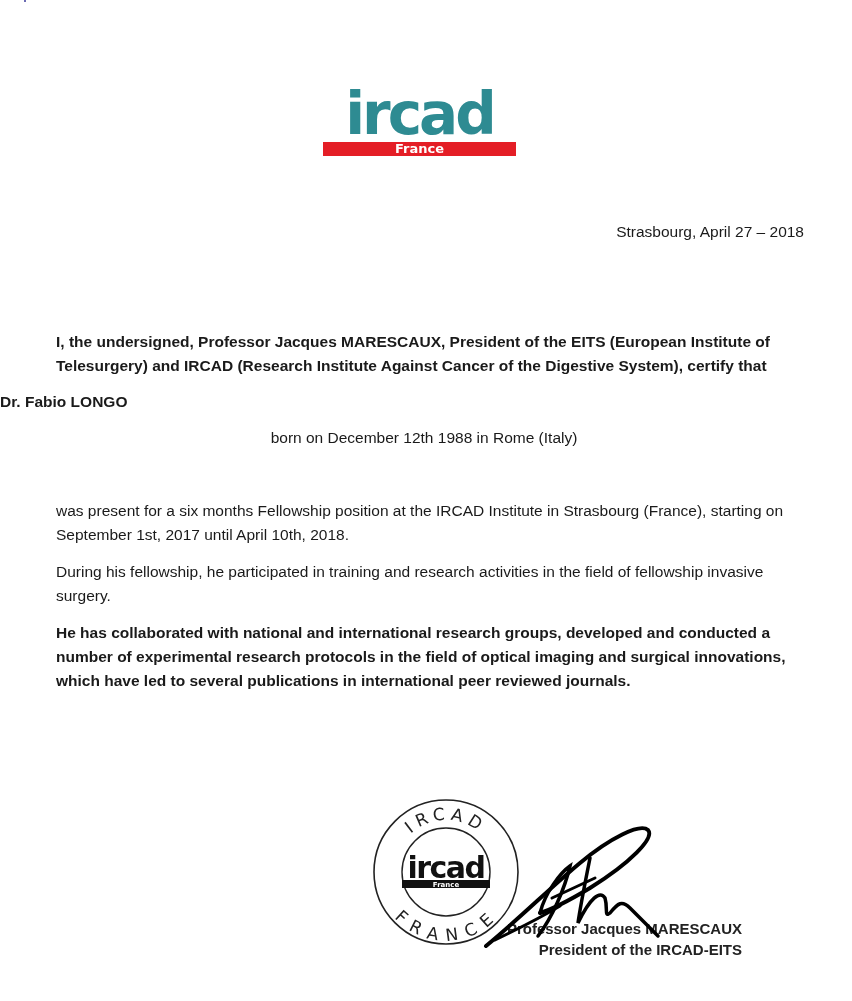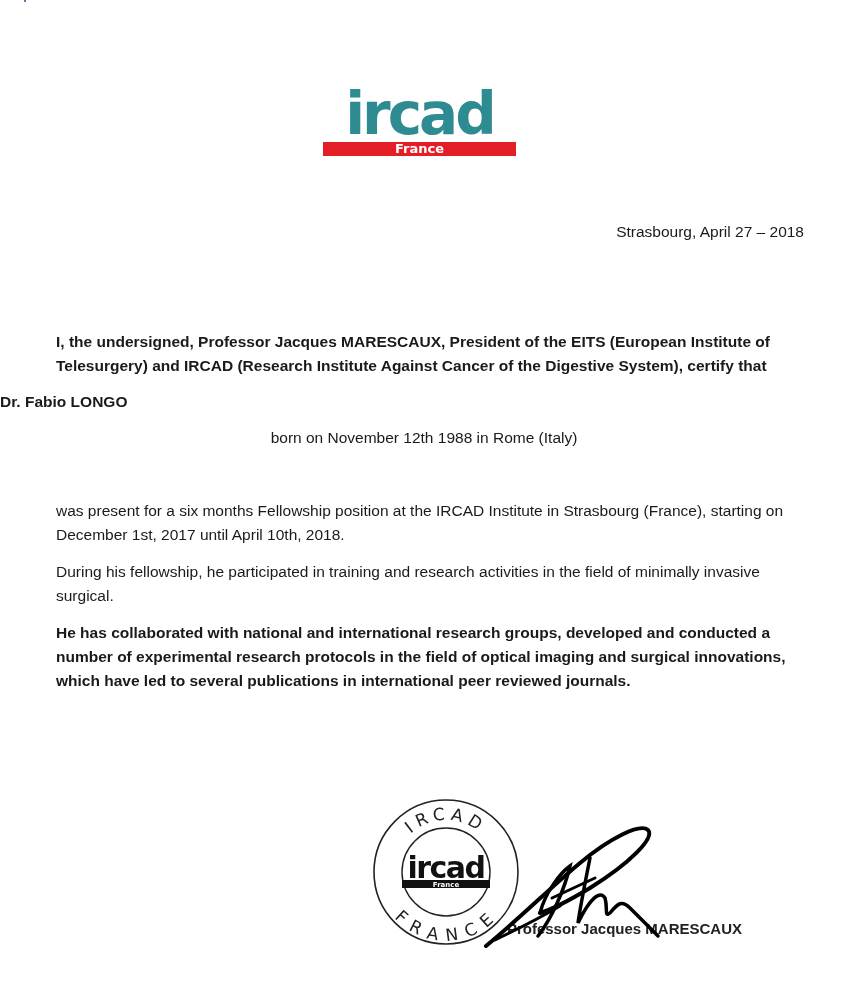--- a/index.html
+++ b/index.html
@@ -67,27 +67,27 @@
   </div>
 </div>
 
 <div class="date">Strasbourg, April 27 – 2018</div>
 
 <div class="text p1">
   <p>I, the undersigned, Professor Jacques MARESCAUX, President of the EITS (European Institute of Telesurgery) and IRCAD (Research Institute Against Cancer of the Digestive System), certify that</p>
 </div>
 
 <div class="name">Dr. Fabio LONGO</div>
-<div class="born">born on November 12th 1988 in Rome (Italy)</div>
+<div class="born">born on December 12th 1988 in Rome (Italy)</div>
 
 <div class="text p2">
-  <p>was present for a six months Fellowship position at the IRCAD Institute in Strasbourg (France), starting on December 1st, 2017 until April 10th, 2018.</p>
+  <p>was present for a six months Fellowship position at the IRCAD Institute in Strasbourg (France), starting on September 1st, 2017 until April 10th, 2018.</p>
 </div>
 <div class="text p3">
-  <p>During his fellowship, he participated in training and research activities in the field of minimally invasive surgical.</p>
+  <p>During his fellowship, he participated in training and research activities in the field of fellowship invasive surgery.</p>
 </div>
 <div class="text p4">
   <p>He has collaborated with national and international research groups, developed and conducted a number of experimental research protocols in the field of optical imaging and surgical innovations, which have led to several publications in international peer reviewed journals.</p>
 </div>
 
 <div class="stamp">
   <svg viewBox="0 0 148 148">
     <defs>
       <path id="arcTop" d="M 22 74 A 52 52 0 0 1 126 74"></path>
       <path id="arcBot" d="M 18 74 A 56 56 0 0 0 130 74"></path>
@@ -101,20 +101,21 @@
       <textPath href="#arcBot" startOffset="50%" text-anchor="middle" dominant-baseline="hanging">FRANCE</textPath>
     </text>
     <text x="74" y="80" text-anchor="middle" font-family="DejaVu Sans, sans-serif" font-weight="bold" font-size="30" letter-spacing="-1.5" fill="#111">ircad</text>
     <rect x="30" y="82" width="88" height="8" fill="#111"></rect>
     <text x="74" y="89" text-anchor="middle" font-family="DejaVu Sans, sans-serif" font-weight="bold" font-size="7" fill="#fff">France</text>
   </svg>
 </div>
 
 <div class="signer">
   <div>Professor Jacques MARESCAUX</div>
+  <div>President of the IRCAD-EITS</div>
 </div>
 
 <div class="sig">
   <svg viewBox="0 0 210 135">
     <path d="M 6 128 C 40 100, 70 70, 100 45 C 130 20, 160 5, 168 12 C 175 20, 150 45, 110 70 C 90 82, 70 92, 60 95" fill="none" stroke="#000" stroke-width="4" stroke-linecap="round"></path>
     <path d="M 60 95 C 65 75, 80 55, 90 48 C 85 70, 72 100, 58 118" fill="none" stroke="#000" stroke-width="3.5" stroke-linecap="round"></path>
     <path d="M 72 80 L 115 60" fill="none" stroke="#000" stroke-width="3" stroke-linecap="round"></path>
     <path d="M 110 40 C 105 65, 100 90, 98 105 C 110 80, 120 72, 125 80 C 128 90, 124 100, 130 95 C 138 85, 142 82, 150 90 C 160 100, 170 110, 178 118" fill="none" stroke="#000" stroke-width="3.5" stroke-linecap="round"></path>
     <path d="M 15 122 C 40 110, 60 100, 80 88" fill="none" stroke="#000" stroke-width="3" stroke-linecap="round"></path>
   </svg>

